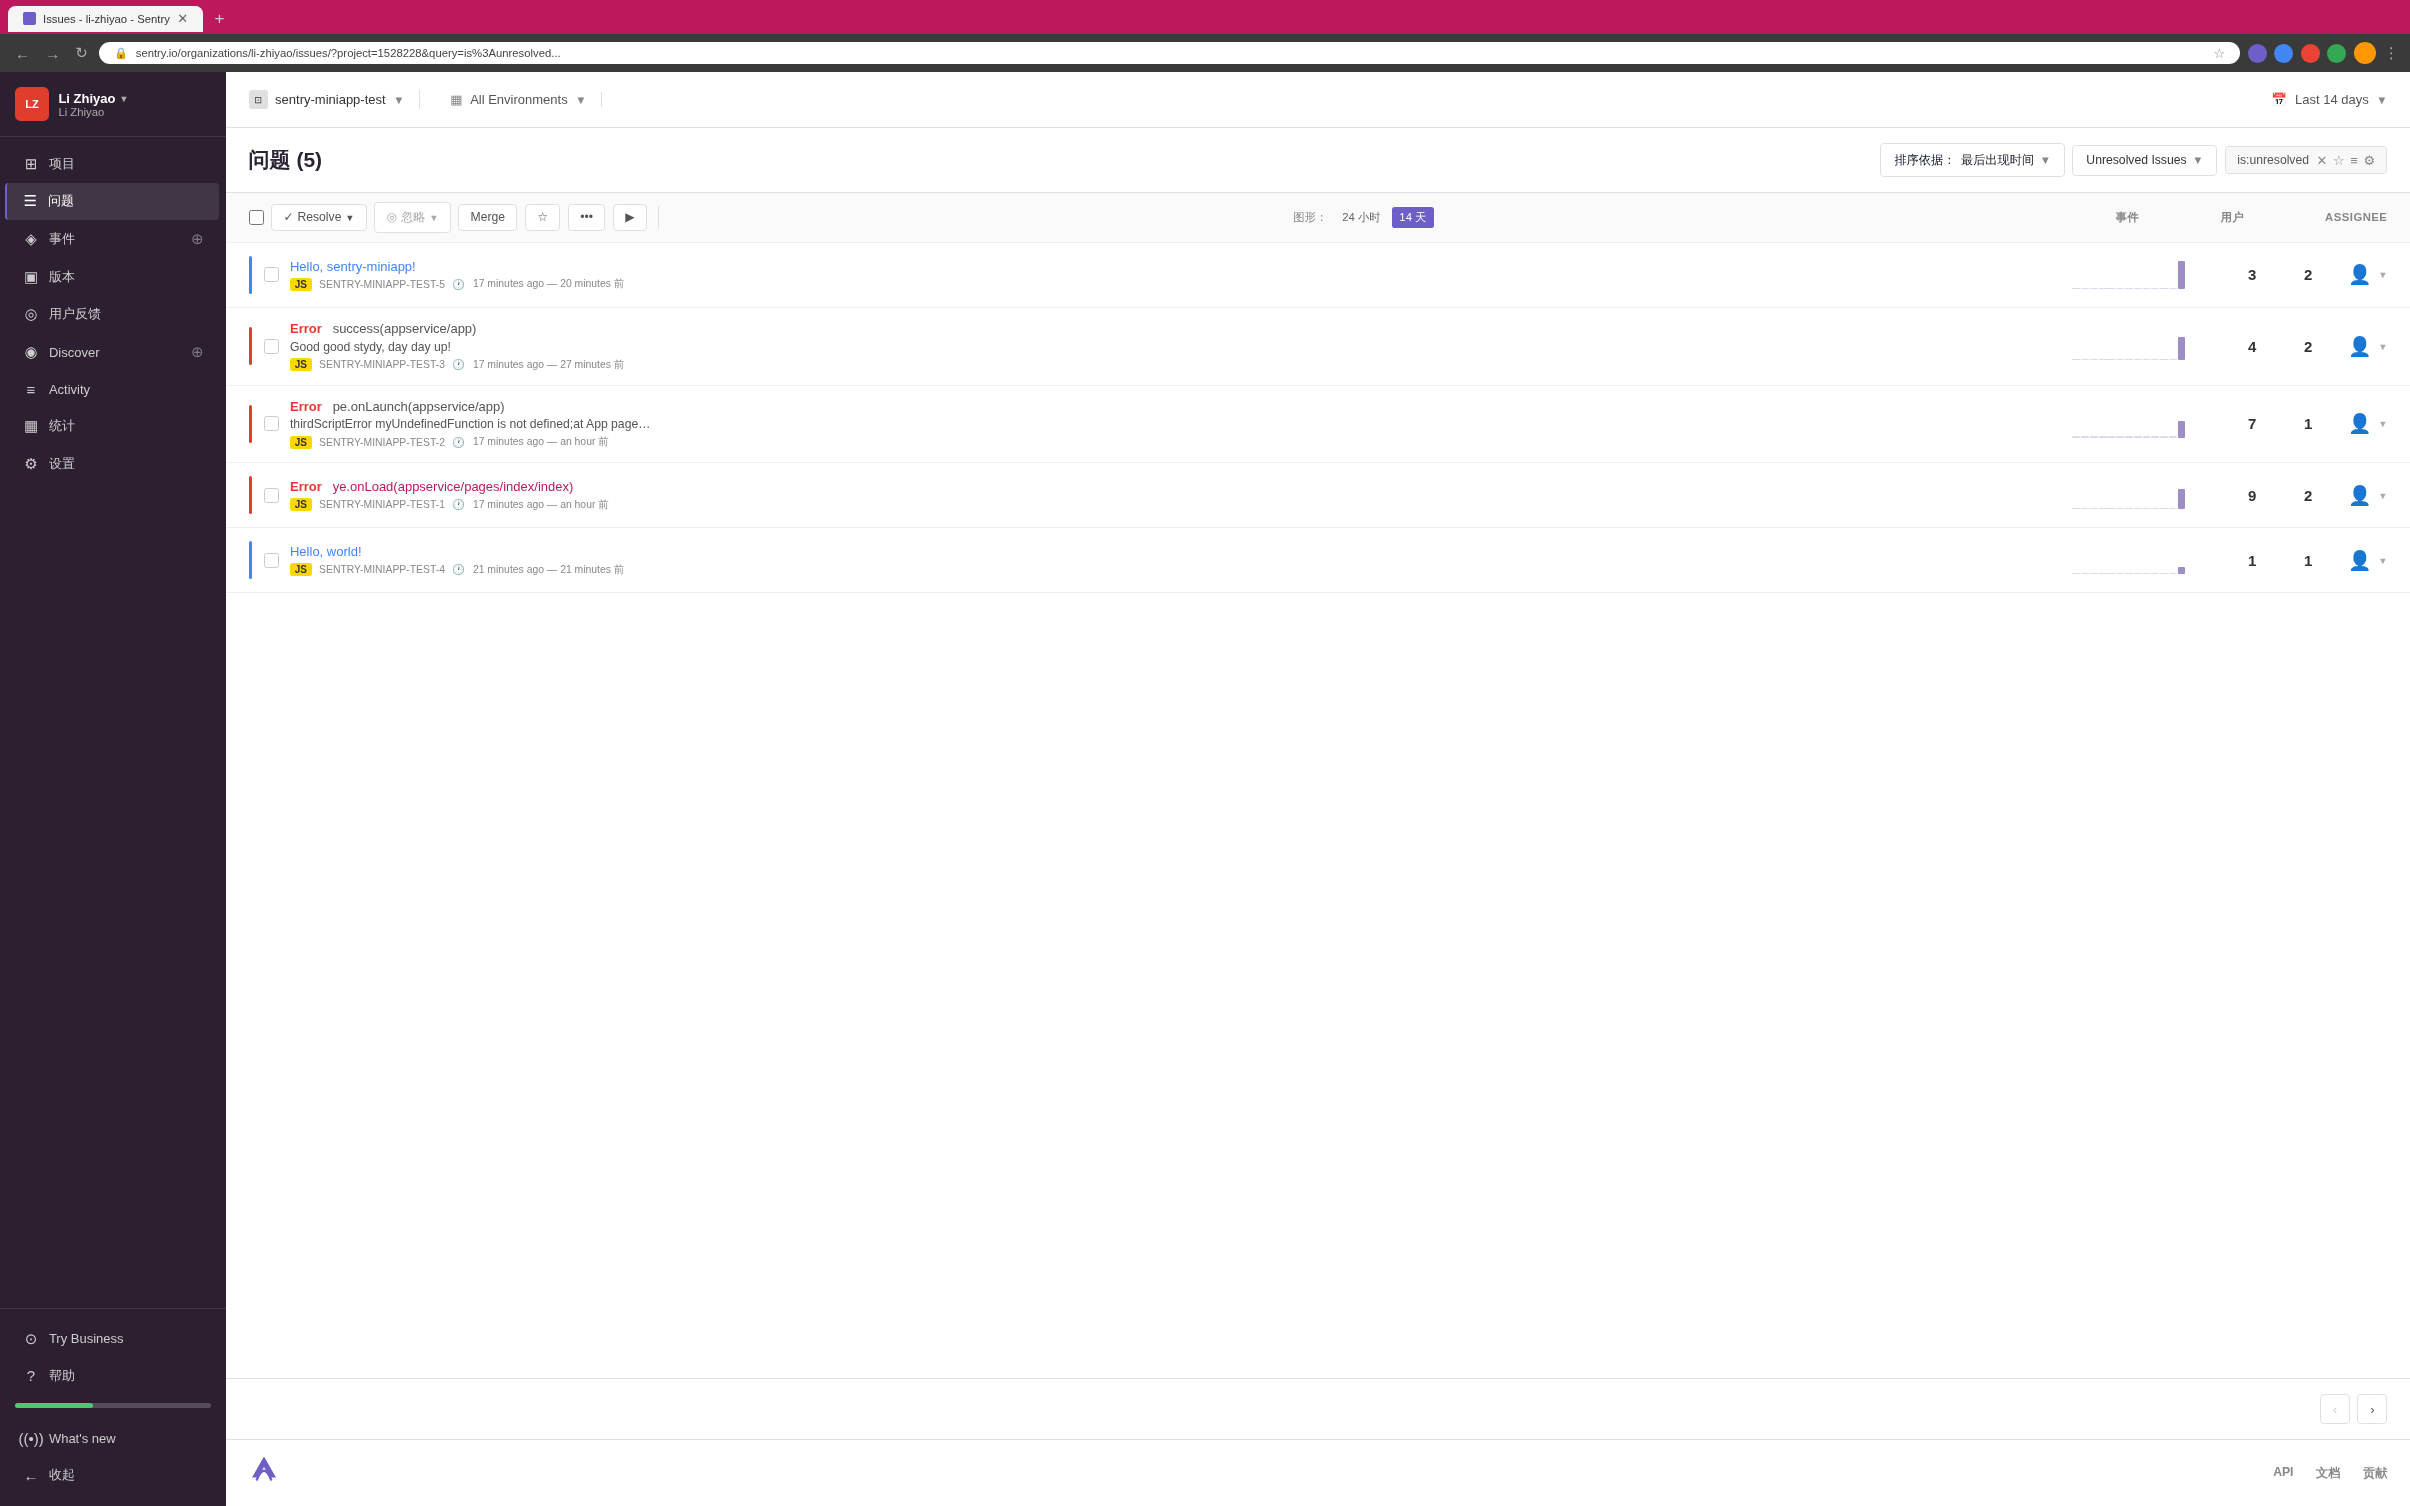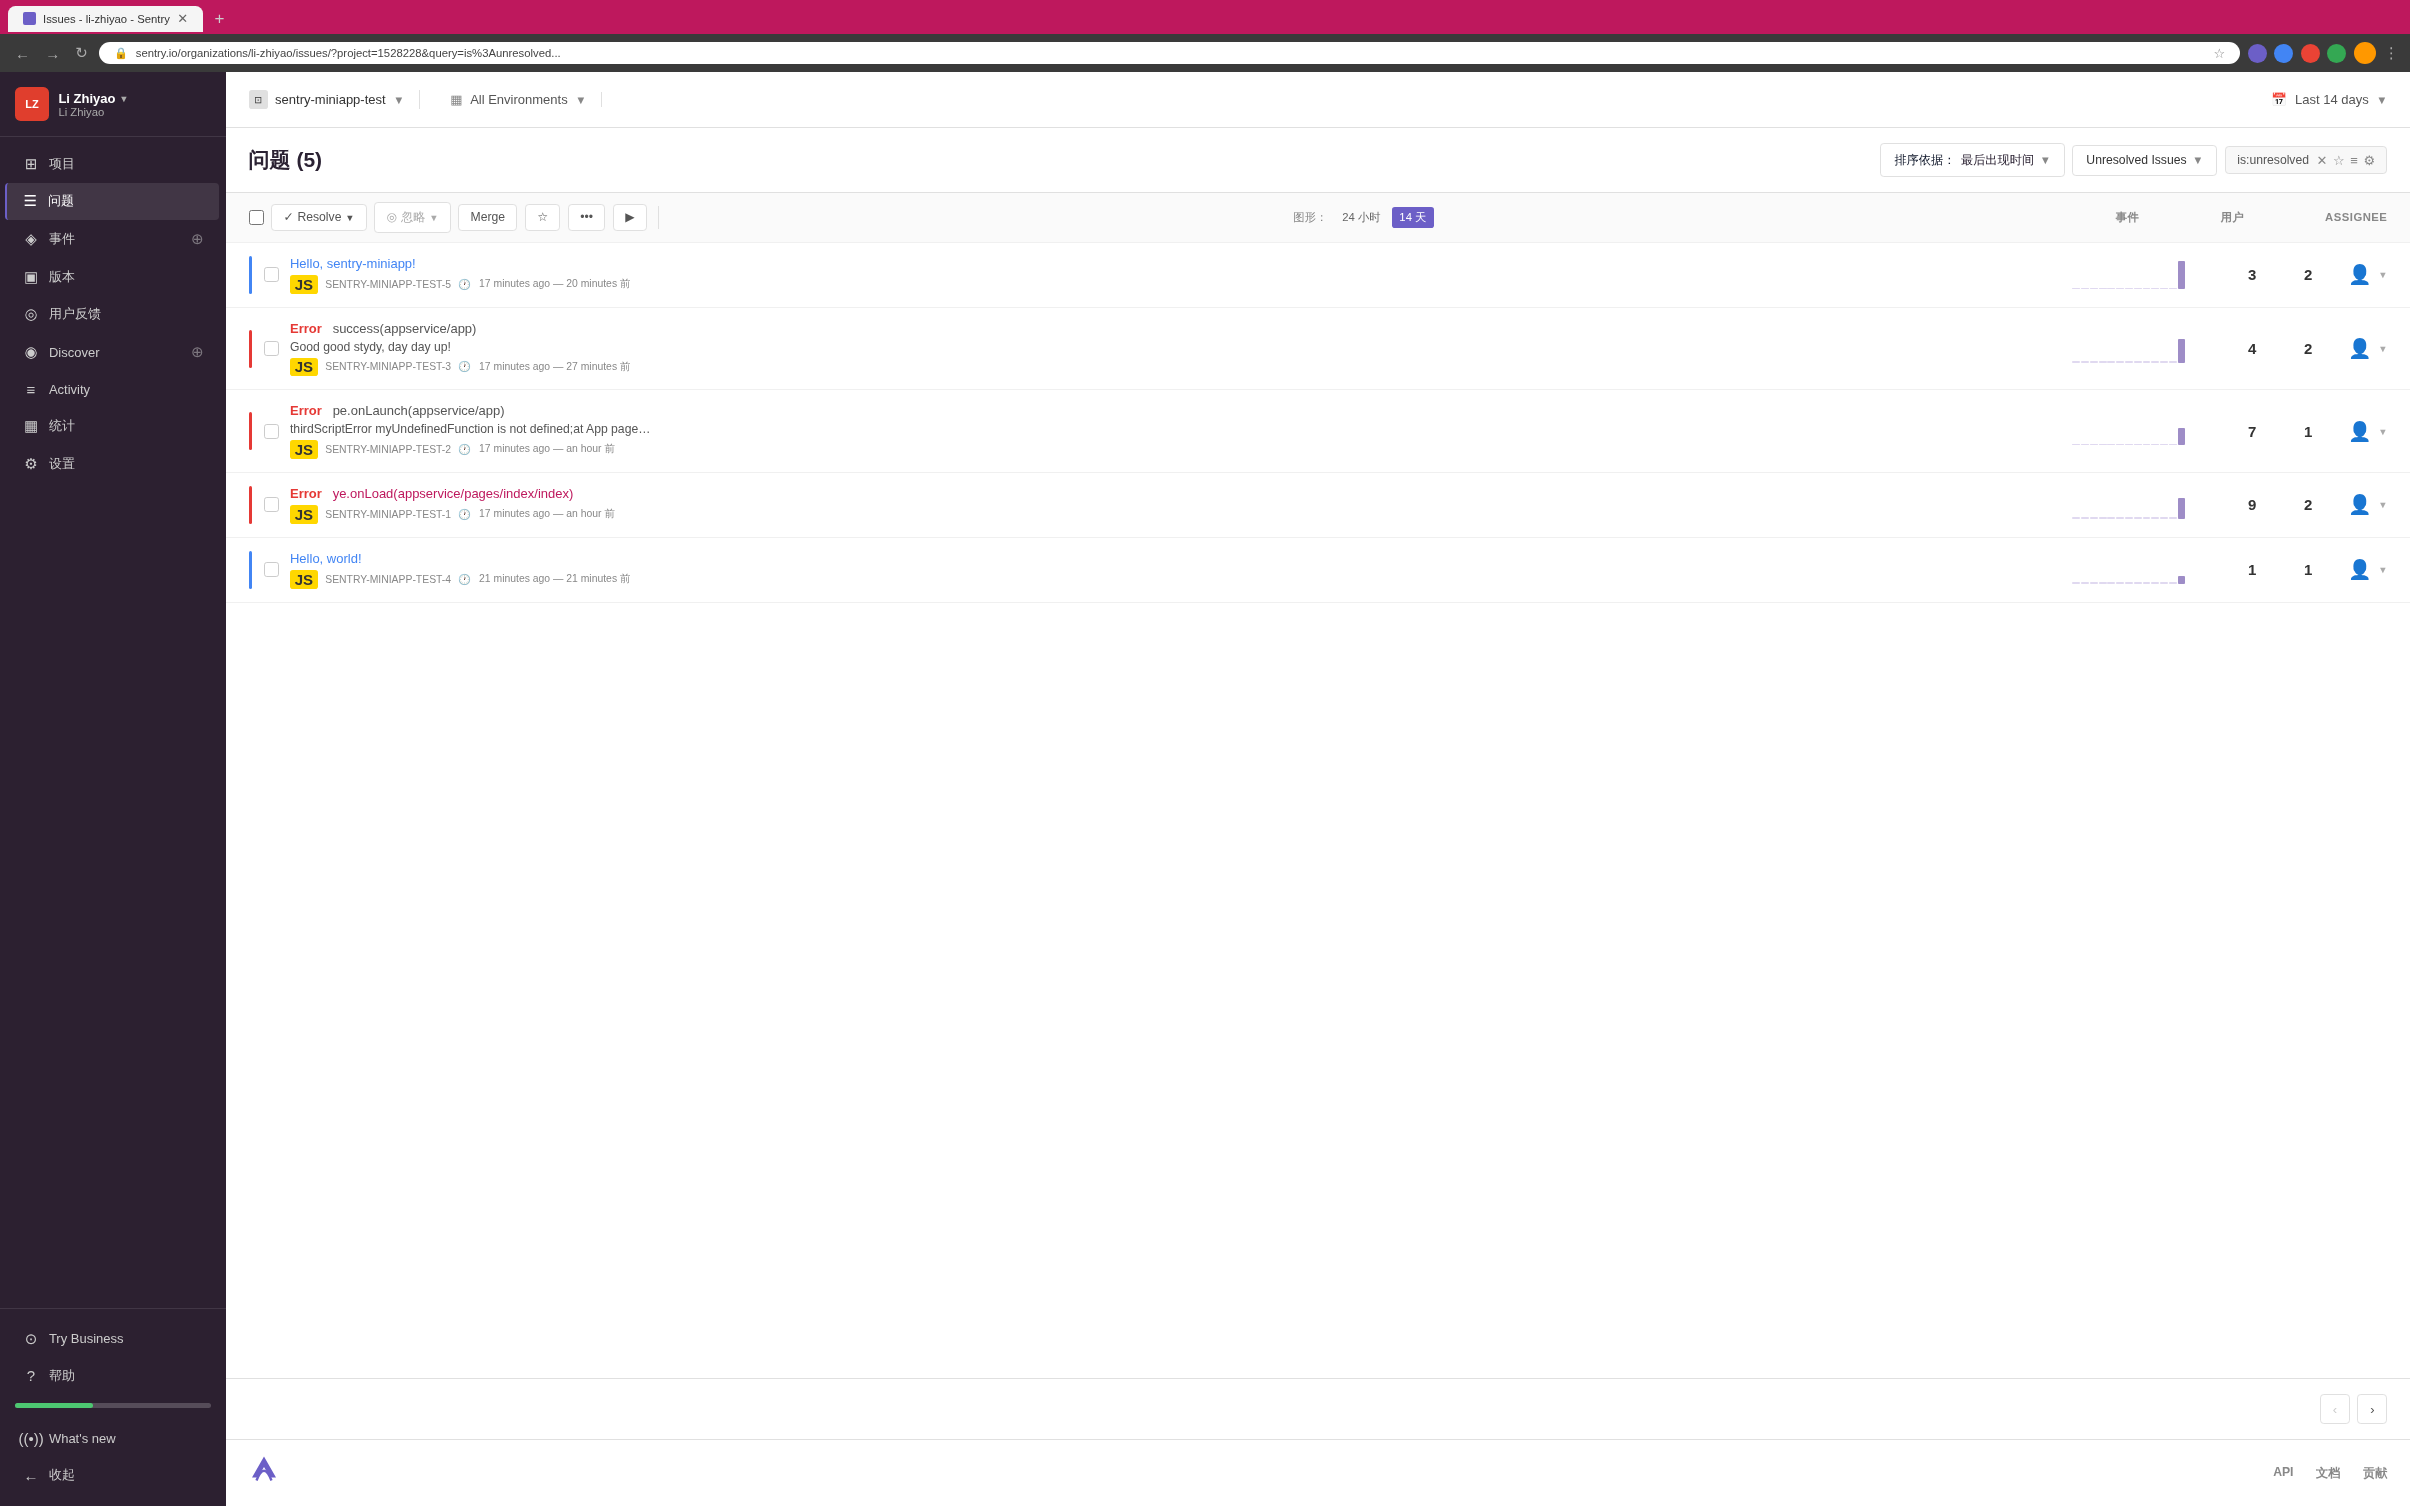--- a/index.html
+++ b/index.html
@@ -81,21 +81,21 @@
     .issue-row { display: flex; align-items: center; padding: 13px 22.6px; border-bottom: 0.9px solid #f0f0f0; cursor: pointer; position: relative; }
     .issue-priority { width: 3.8px; height: 38px; border-radius: 1.9px; margin-right: 11.3px; flex-shrink: 0; }
     .priority-blue { background: #4285f4; }
     .priority-red { background: #e53935; }
     .issue-checkbox { width: 15px; height: 15px; border: 0.9px solid #ccc; border-radius: 2.8px; margin-right: 11.3px; flex-shrink: 0; }
     .issue-content { flex: 1; min-width: 0; }
     .issue-title { font-size: 13px; color: #4285f4; font-weight: 500; margin-bottom: 3.8px; white-space: nowrap; overflow: hidden; text-overflow: ellipsis; }
     .issue-title.blue { color: #4285f4; }
     .issue-subtitle { font-size: 12.2px; color: #555; margin-bottom: 3.8px; white-space: nowrap; overflow: hidden; text-overflow: ellipsis; }
     .issue-meta { display: flex; align-items: center; gap: 7.5px; font-size: 10.4px; color: #888; }
-    .js-badge { background: #ffd700; color: #333; border-radius: 2.8px; padding: 0.9px 4.7px; font-size: 15px; font-weight: 600; }
+    .js-badge { background: #ffd700; color: #333; border-radius: 2.8px; padding: 0.9px 4.7px; font-size: 10px; font-weight: 600; }
     .project-name { color: #888; font-size: 10.4px; }
     .time-icon { font-size: 10.4px; }
     .issue-graph { width: 113px; flex-shrink: 0; margin: 0 15px; display: flex; align-items: flex-end; height: 28px; gap: 0.9px; }
     .graph-bar { background: #e0d9f0; border-radius: 0.9px; flex: 1; }
     .issue-count { width: 56px; text-align: right; font-size: 15px; font-weight: 600; color: #333; }
     .issue-users { width: 56px; text-align: right; font-size: 15px; font-weight: 600; color: #333; }
     .issue-assignee { width: 75px; display: flex; align-items: center; justify-content: flex-end; gap: 5.6px; }
     .assignee-icon { color: #ccc; font-size: 19px; }
 
     

